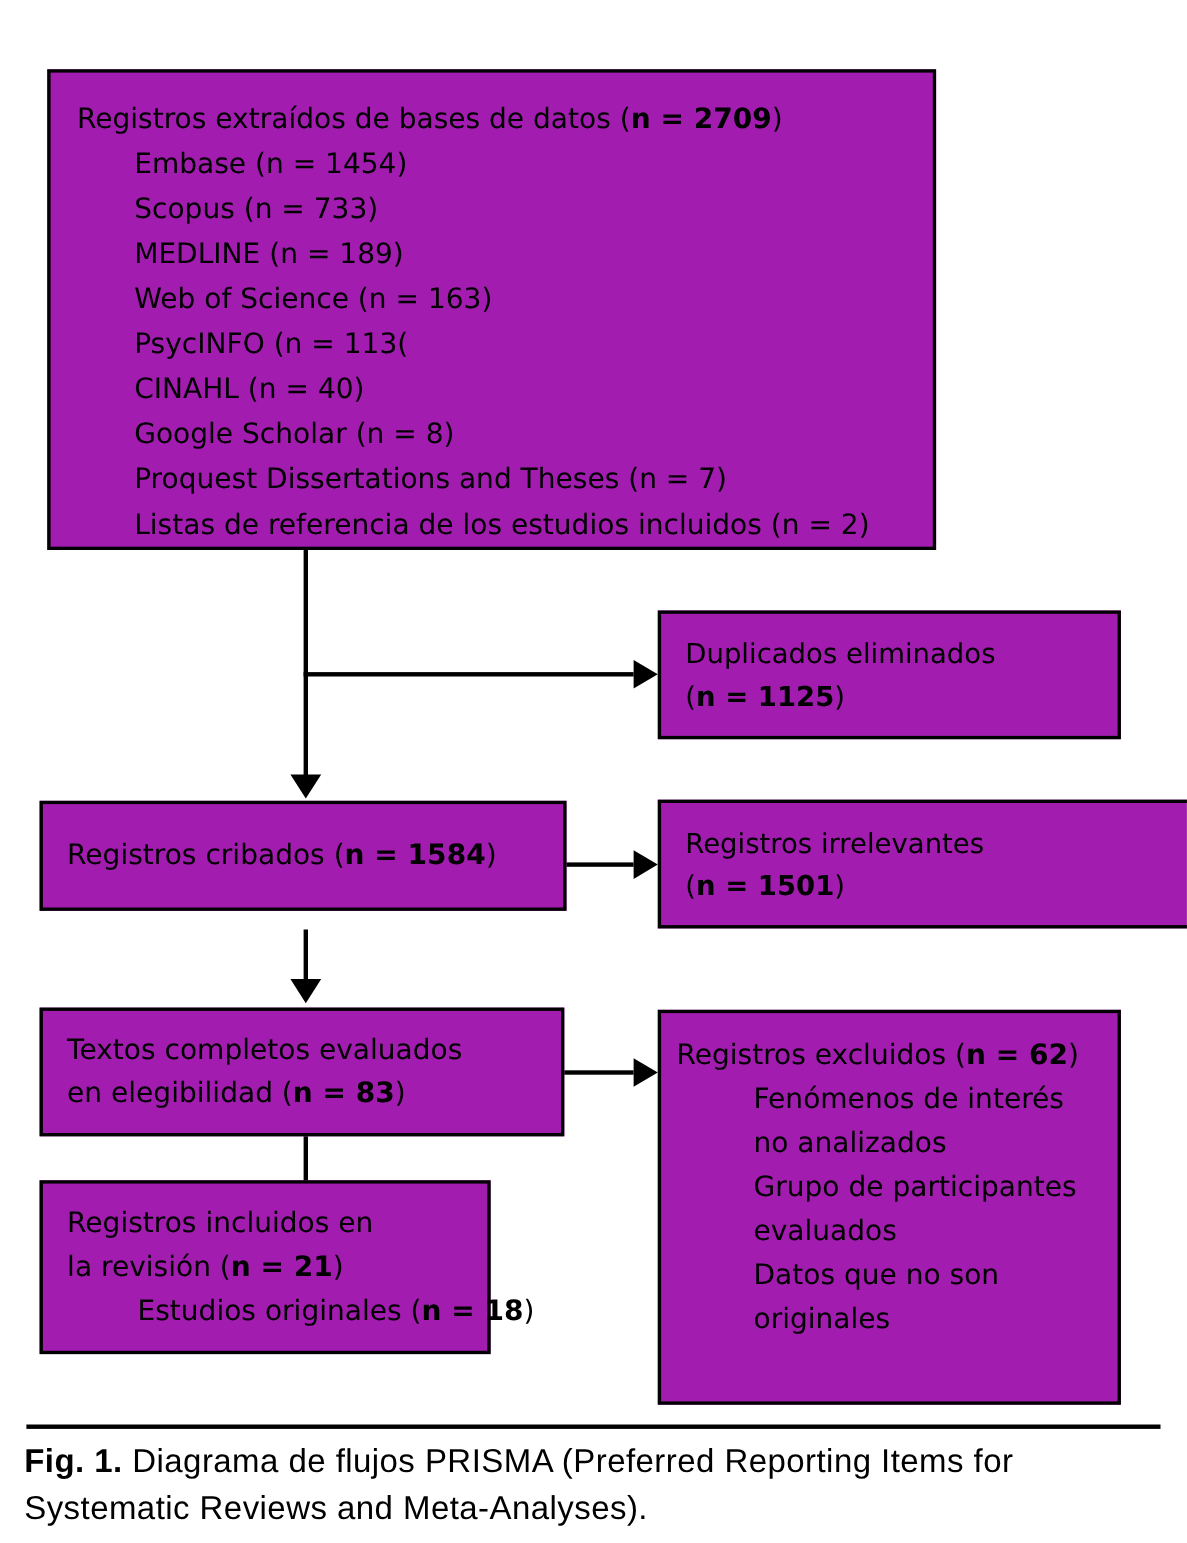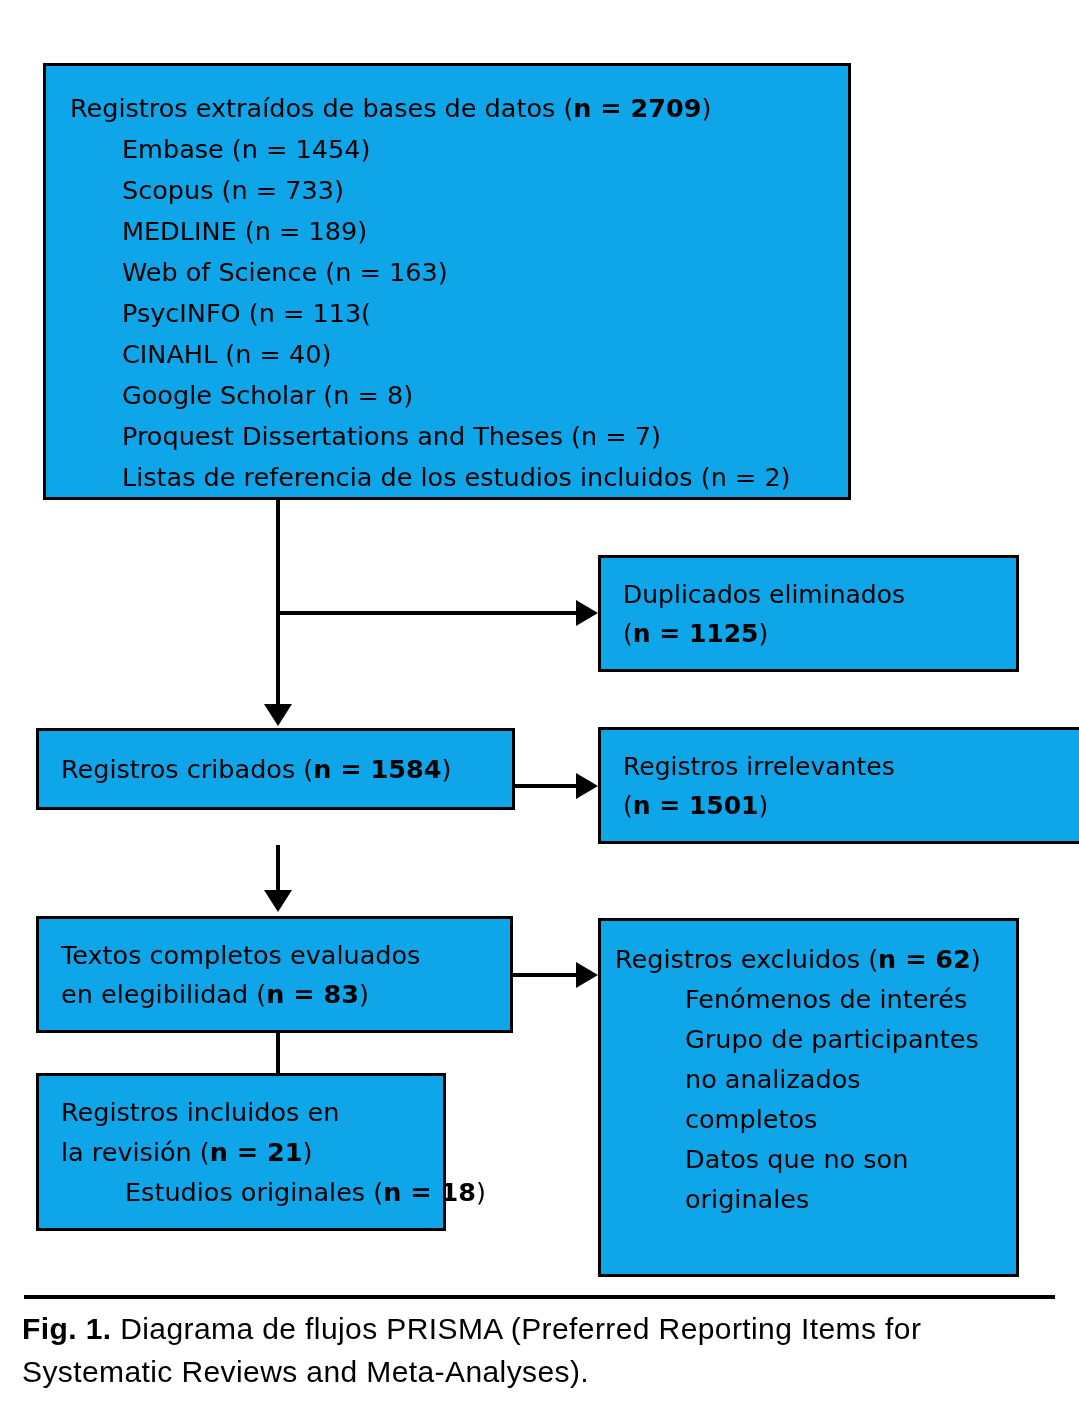--- a/index.html
+++ b/index.html
@@ -5,21 +5,21 @@
   html,body{margin:0;padding:0;background:#ffffff;}
   body{
     width:1079px;height:1403px;position:relative;overflow:hidden;
     font-family:"Liberation Sans",sans-serif;color:#000000;
   }
   #stage{position:absolute;left:0;top:0;width:1079px;height:1403px;}
 
   
   .box{
     position:absolute;box-sizing:border-box;
-    border:3px solid #000;background:#0ea5e9;
+    border:3px solid #000;background:#a21caf;
   }
   .box .inner{
     position:absolute;left:0;right:0;
     padding:0 14px;
     font-family:"DejaVu Sans",sans-serif;
   }
   .mid .inner{top:50%;transform:translateY(-50%);}
   .topal .inner{top:0;}
 
   .ln{display:block;white-space:nowrap;}
@@ -89,21 +89,21 @@
   <div class="hline" style="left:276px;top:611px;width:300px;"></div>
   <div class="arrow-r" style="left:576px;top:600px;"></div>
 
   <div class="box mid" id="box-duplicates" style="left:598px;top:555px;width:421px;height:117px;">
     <div class="inner">
       <span class="ln">Duplicados eliminados</span>
       <span class="ln"><span>(</span><b>n = 1125</b><span>)</span></span>
     </div>
   </div>
 
-  <div class="box mid" id="box-screened" style="left:36px;top:728px;width:479px;height:82px;">
+  <div class="box mid" id="box-screened" style="left:36px;top:728px;width:479px;height:100px;">
     <div class="inner">
       <span class="ln"><span>Registros cribados (</span><b>n = 1584</b><span>)</span></span>
     </div>
   </div>
 
   <div class="hline" style="left:515px;top:784px;width:61px;"></div>
   <div class="arrow-r" style="left:576px;top:773px;"></div>
 
   <div class="box mid" id="box-irrelevant" style="left:598px;top:727px;width:495px;height:117px;">
     <div class="inner">
@@ -122,23 +122,23 @@
     </div>
   </div>
 
   <div class="hline" style="left:513px;top:973px;width:63px;"></div>
   <div class="arrow-r" style="left:576px;top:962px;"></div>
 
   <div class="box topal" id="box-excluded" style="left:598px;top:918px;width:421px;height:359px;">
     <div class="inner">
       <span class="ln"><span>Registros excluidos (</span><b>n = 62</b><span>)</span></span>
       <span class="ln ind">Fenómenos de interés</span>
+      <span class="ln ind">no analizados</span>
       <span class="ln ind">Grupo de participantes</span>
-      <span class="ln ind">no analizados</span>
-      <span class="ln ind">completos</span>
+      <span class="ln ind">evaluados</span>
       <span class="ln ind">Datos que no son</span>
       <span class="ln ind">originales</span>
     </div>
   </div>
 
   <div class="vline" style="left:276px;top:1033px;height:52px;"></div>
   <div class="arrow-d" style="left:264px;top:1083px;"></div>
 
   <div class="box mid" id="box-included" style="left:36px;top:1073px;width:410px;height:158px;">
     <div class="inner">

